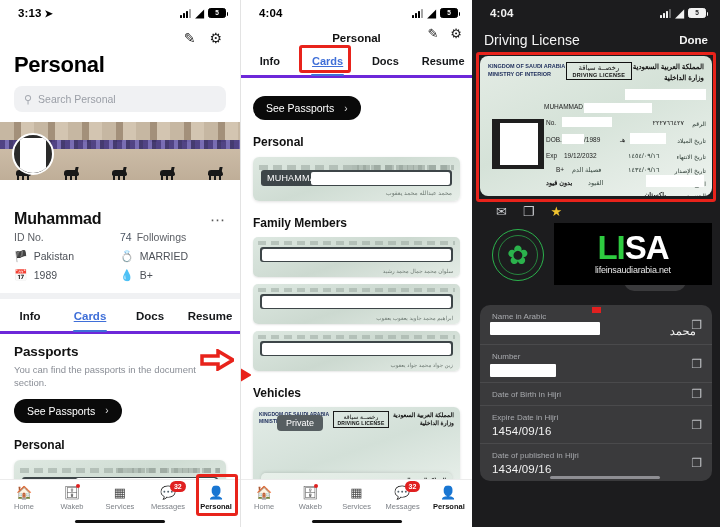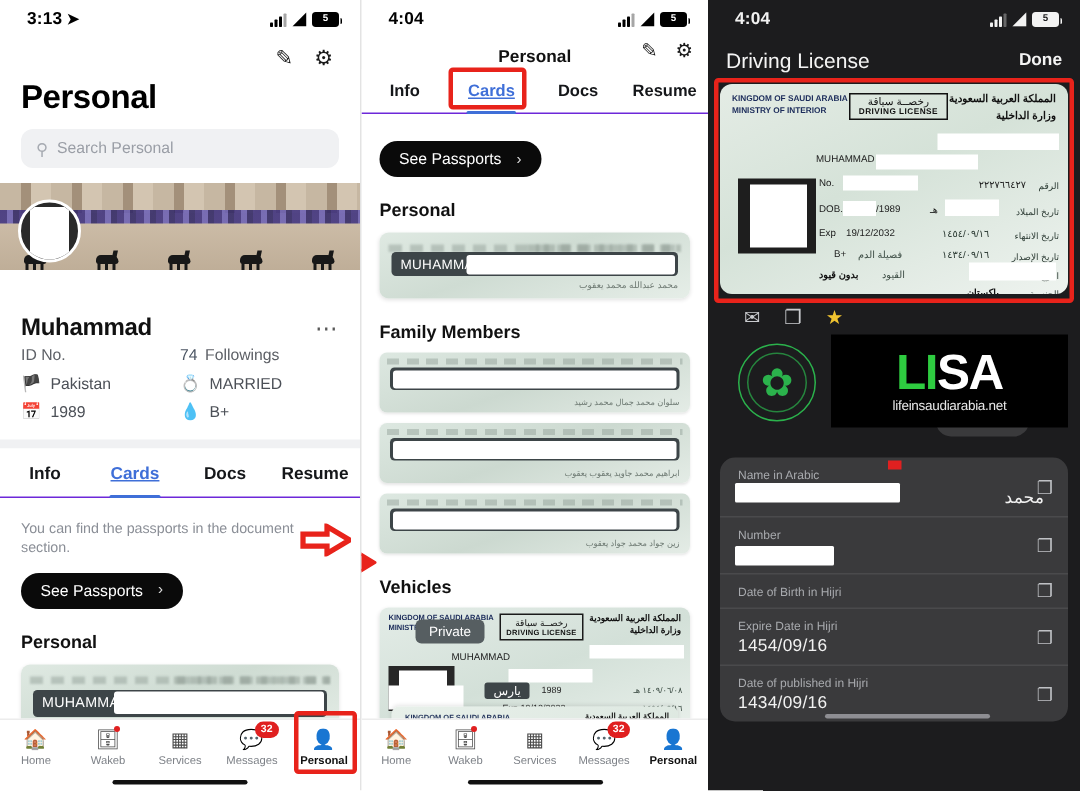--- a/index.html
+++ b/index.html
@@ -97,21 +97,21 @@
   .pmeta { display: flex; margin-top: 3px; }
   .pmeta .col { width: 50%; font-size: 10.5px; color: #5d6066; display: flex; align-items: center; gap: 5px; }
   .pmeta .col .num { color: #4b5563; }
   .pgrid { display: flex; flex-wrap: wrap; margin-top: 7px; row-gap: 7px; }
   .pgrid .cell { width: 50%; display: flex; align-items: center; gap: 6px; font-size: 10.5px; color: #4c5057; }
   .ficon { font-size: 11px; line-height: 1; }
 
   .divider { height: 6px; background: #f0f1f3; margin-top: 12px; }
 
   .tabs {
-    display: flex; border-bottom: 1px solid #6d28d9; background: #fff;
+    display: flex; border-bottom: 3px solid #6d28d9; background: #fff;
   }
   .tab {
     flex: 1; text-align: center; font-size: 11.5px; padding: 11px 0 9px;
     color: #15171a; font-weight: bold; position: relative; cursor: pointer;
   }
   .tab.active { color: #3f6fd8; text-decoration: underline; }
   .tab.active::after {
     content: ""; position: absolute; bottom: -1px; left: 22%; right: 22%;
     height: 2.5px; background: #3f6fd8; border-radius: 2px;
   }
@@ -415,20 +415,21 @@
     <div class="divider"></div>
 
     <div class="tabs">
       <div class="tab">Info</div>
       <div class="tab active">Cards</div>
       <div class="tab">Docs</div>
       <div class="tab">Resume</div>
     </div>
 
     <div class="sect">
+      <h3>Passports</h3>
       <p>You can find the passports in the document section.</p>
       <div class="pill">
         <span>See Passports</span>
         <span class="chev">›</span>
       </div>
       <h4>Personal</h4>
       <div class="idcard">
         <div class="blur-l"></div>
         <div class="blur-l2"></div>
         <div class="darkbar"></div>
@@ -550,34 +551,20 @@
           </div>
           <div class="vc-box">
             <div class="ar">رخصــة سياقة</div>
             <div class="en">DRIVING LICENSE</div>
           </div>
           <div class="vc-ar">
             <div>المملكة العربية السعودية</div>
             <div>وزارة الداخلية</div>
           </div>
         </div>
-        <div class="vc-body">
-          <div class="vc-white2"></div>
-          <div class="vc-name">MUHAMMAD</div>
-          <div class="vc-white1"></div>
-          <div class="vc-photo">
-              <i></i>
-            </div>
-          <div class="vc-whitebig"></div>
-          <div class="vc-plate">يارس</div>
-          <div class="vc-dob">1989</div>
-          <div class="vc-exp">Exp  19/12/2032</div>
-          <div class="vc-arr" style="top:30px">١٤٠٩/٠٦/٠٨ هـ</div>
-          <div class="vc-arr" style="top:42px">١٤٥٤/٠٩/١٦</div>
-        </div>
         <div class="vcard2">
           <div class="en">KINGDOM OF SAUDI ARABIA</div>
           <div class="ar">
             <div>المملكة العربية السعودية</div>
             <div>وزارة الداخلية</div>
           </div>
           <div class="bx">TION</div>
           <div class="darkbar"></div>
           <div class="whiteout"></div>
         </div>

